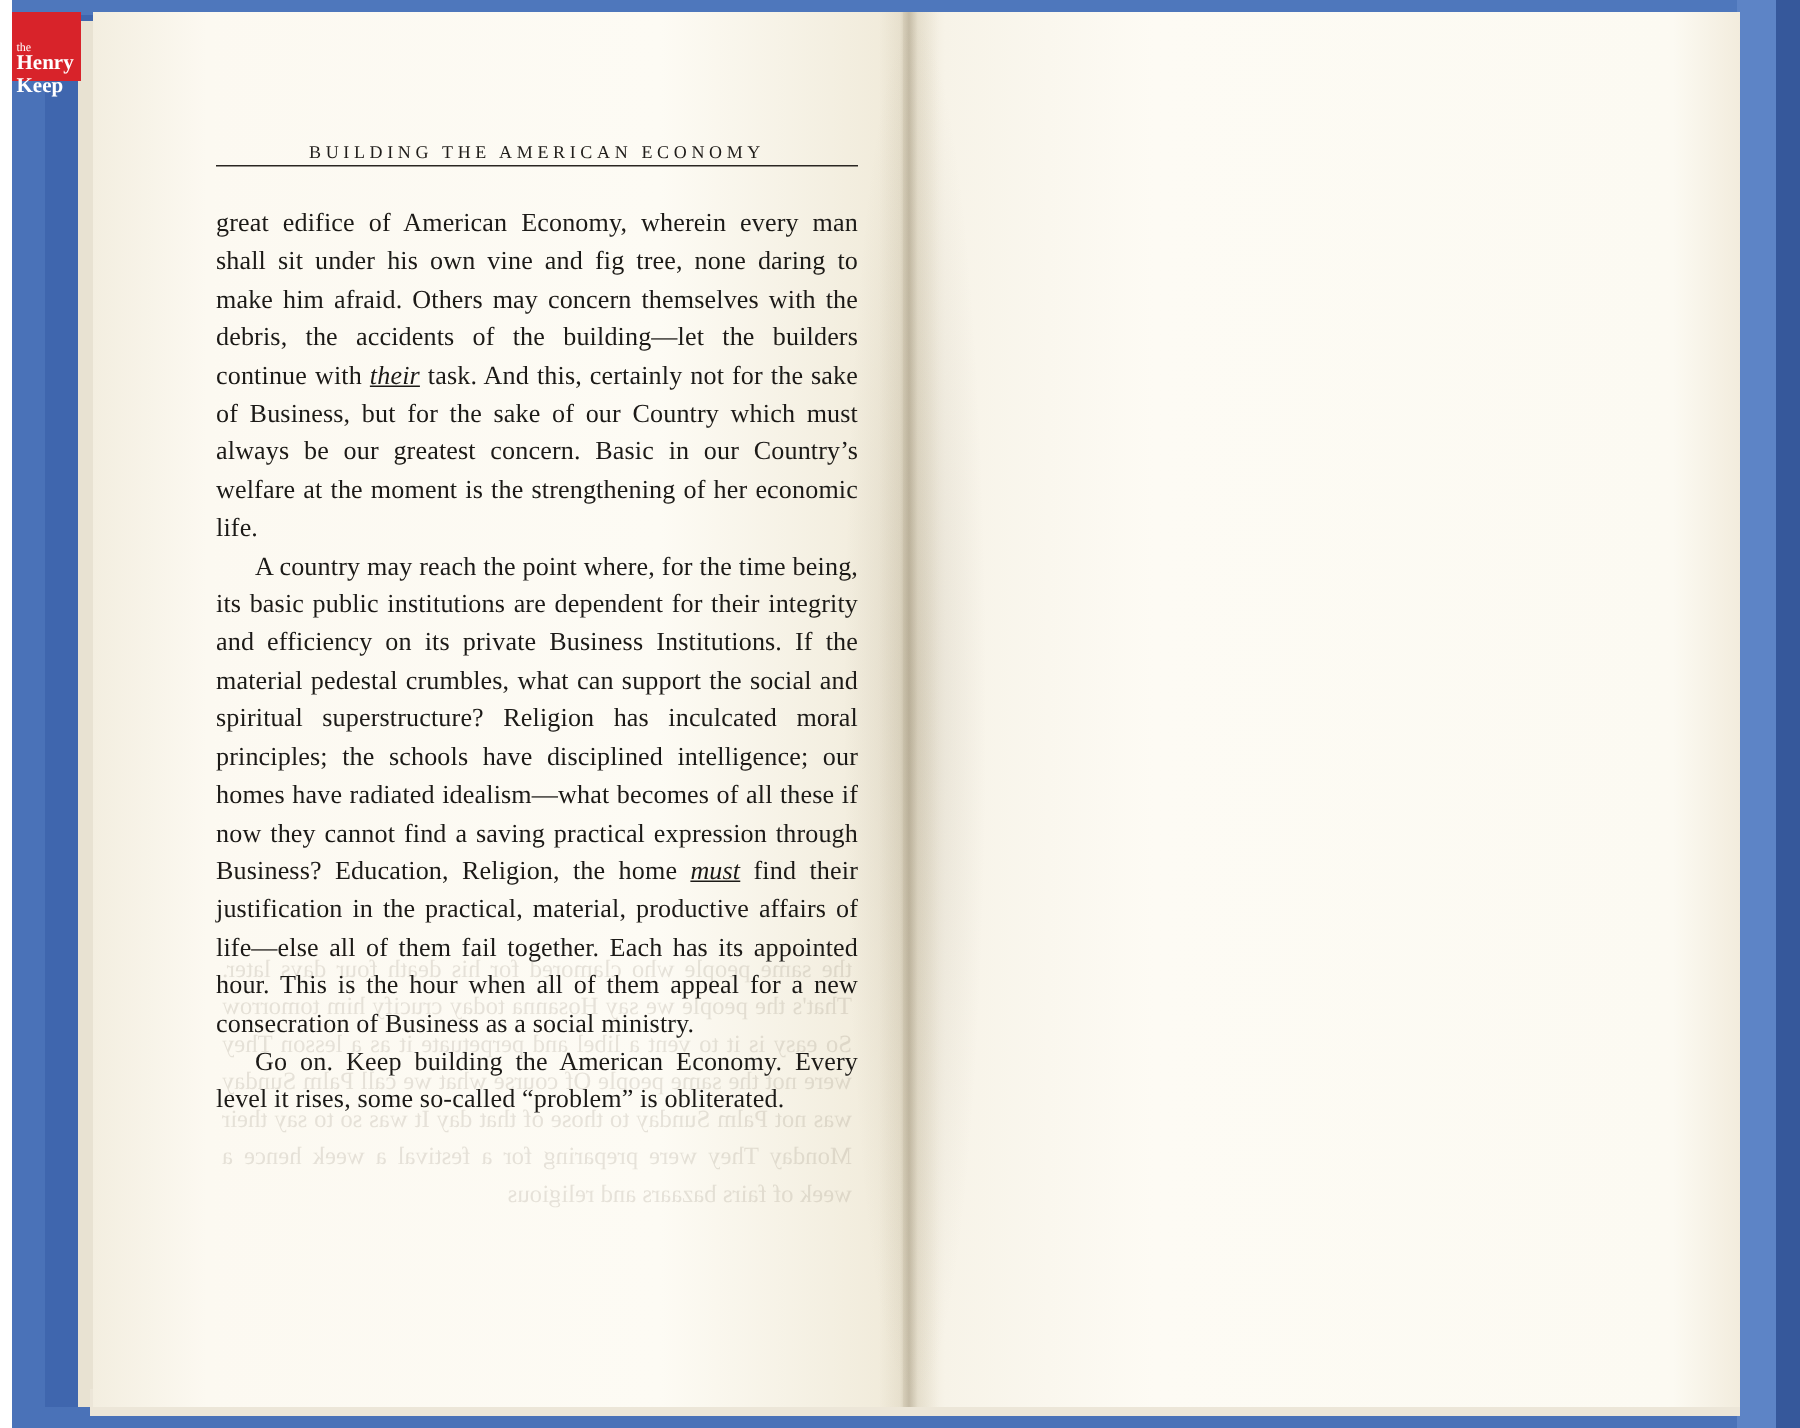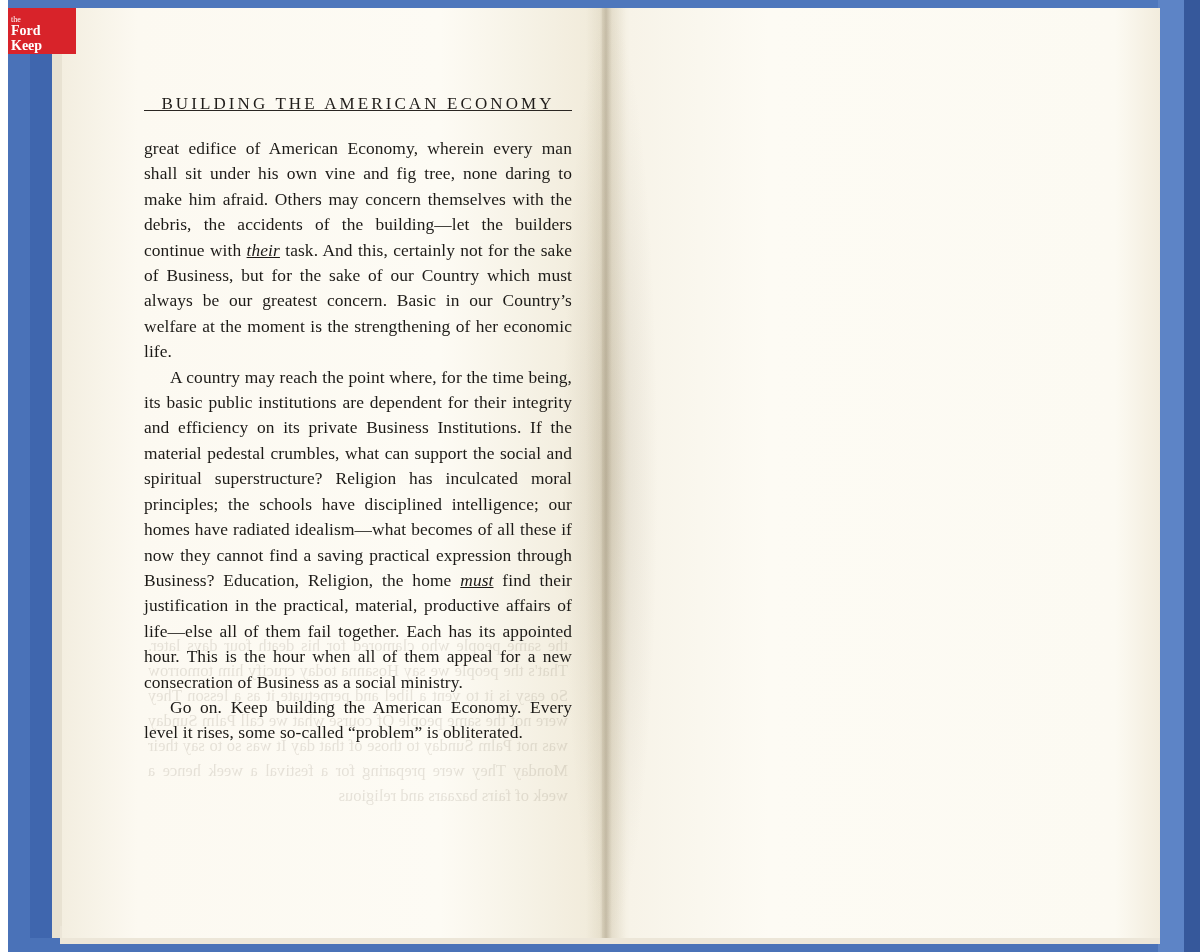--- a/index.html
+++ b/index.html
@@ -147,21 +147,21 @@
   .col-left {
     left: 82px;
     top: 128px;
     width: 428px;
   }
   .running-head {
     position: absolute;
     left: 82px;
     top: 86px;
     width: 428px;
-    font-size: 17px;
+    font-size: 12px;
     letter-spacing: 3.1px;
     color: #201d1a;
     text-align: center;
     text-transform: uppercase;
   }
   .rule {
     position: absolute;
     height: 0;
     border-top: 1px solid #2a2622;
   }
@@ -197,27 +197,27 @@
     text-align: justify;
     pointer-events: none;
     user-select: none;
   }
 
   
   .logo {
     position: absolute;
     left: 8px;
     top: 8px;
-    width: 68px;
+    width: 46px;
     height: 46px;
     background: #d8232a;
     color: #ffffff;
     font-family: "Liberation Serif", serif;
     line-height: 1.04;
-    padding: 8px 0 0 3px;
+    padding: 20px 0 0 3px;
     box-sizing: border-box;
   }
   .logo .the { font-size: 8px; display: block; }
   .logo .henry { font-size: 14px; display: block; font-weight: bold; }
   .logo .ford { font-size: 14px; display: block; font-weight: bold; }
 
   i { font-style: italic; text-decoration: underline; }
 </style>
 </head>
 <body>
@@ -272,17 +272,17 @@
 
       
     </div>
 
     <div class="spine-shadow-top"></div>
     <div class="gutter"></div>
   </div>
 
   <div class="logo">
     <span class="the">the</span>
-    <span class="henry">Ford</span>
+    <span class="henry">Henry</span>
     <span class="ford">Keep</span>
   </div>
 
 </div>
 
 </body></html>

